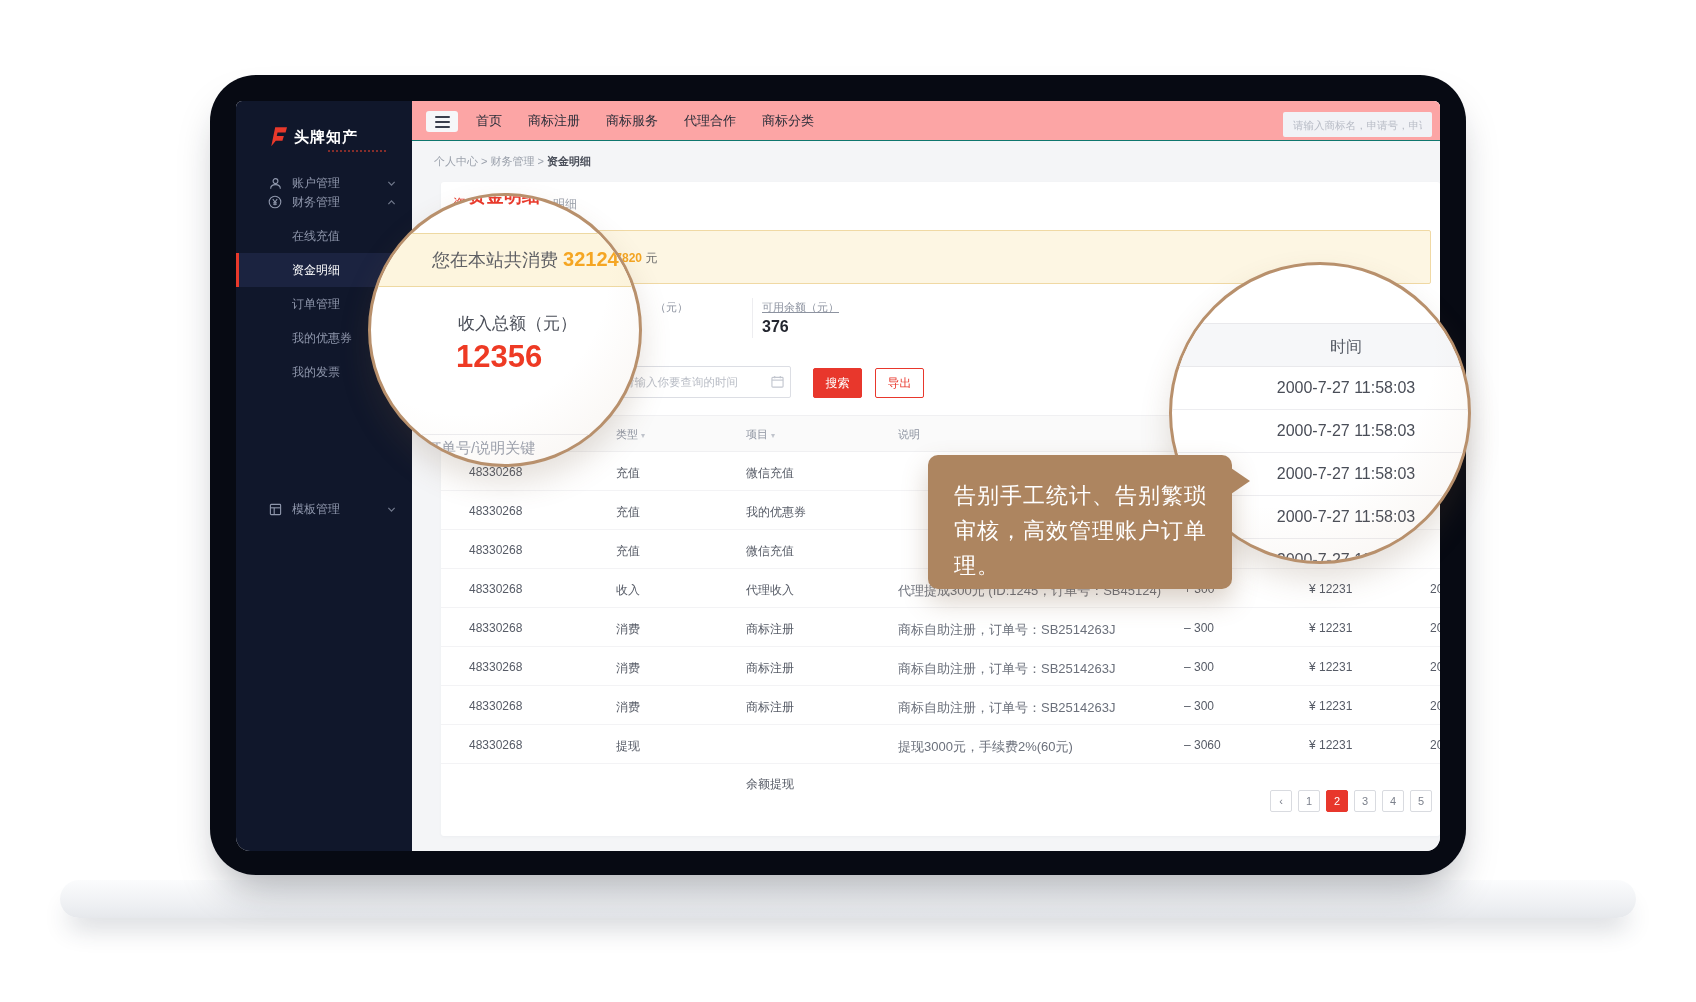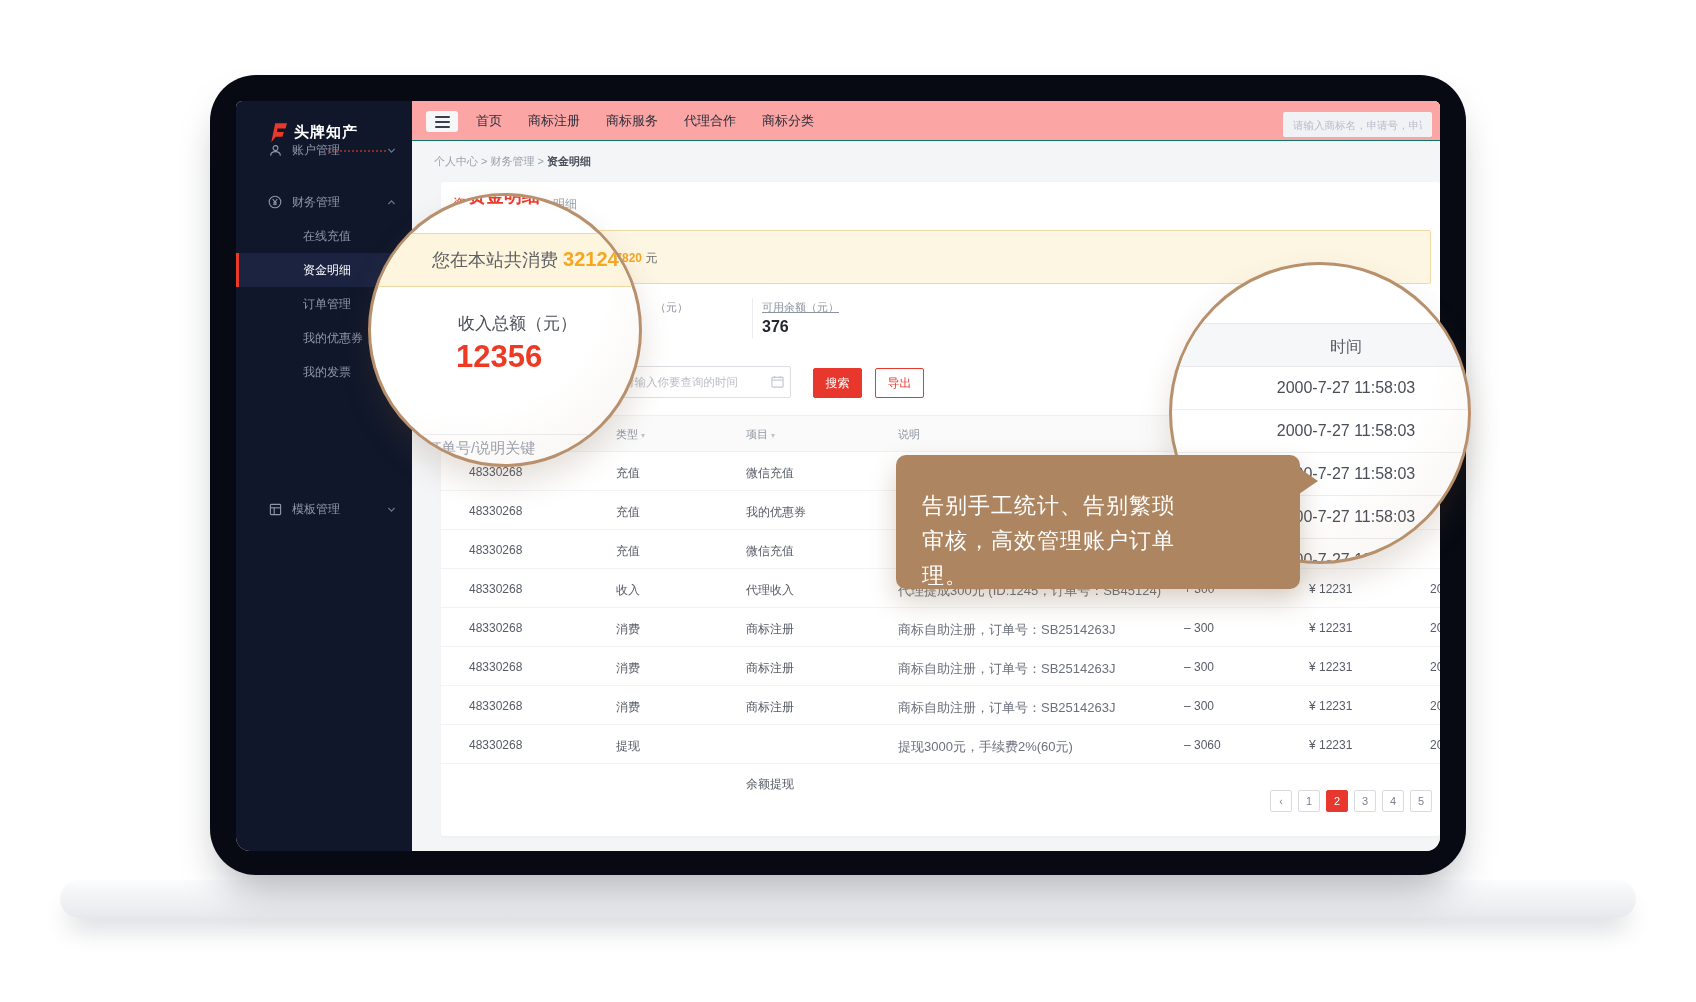--- a/index.html
+++ b/index.html
@@ -12,29 +12,29 @@
   #base { left:60px; top:880px; width:1576px; height:38px; border-radius:19px;
     background:linear-gradient(180deg,#fbfcfd,#edeff2 70%,#e6e8ec);
     box-shadow:0 18px 26px -8px rgba(40,50,70,.20); z-index:0; }
   #bezel { left:210px; top:75px; width:1256px; height:800px; border-radius:46px;
     background:#070a13; z-index:1; box-shadow:0 24px 40px -12px rgba(20,25,40,.35); }
   #app { left:236px; top:101px; width:1204px; height:750px; z-index:2; background:#f4f5f7;
     border-radius:6px 6px 14px 14px; overflow:hidden; }
 
   
   #sidebar { left:0; top:0; width:176px; height:750px; background:#10172b; position:absolute; }
-  #logo { left:30px; top:16px; height:30px; display:flex; align-items:center; gap:7px; }
+  #logo { left:30px; top:16px; height:30px; display:flex; align-items:flex-end; gap:7px; }
   #logo .mark { width:21px; height:21px; }
   #logo .word { color:#fff; font-weight:bold; font-size:15px; letter-spacing:1px; }
   #logo .dots { position:absolute; left:62px; top:33px; width:58px; border-bottom:2px dotted #c33a2c; opacity:.65; }
   .side-item { position:absolute; left:0; width:176px; height:34px; display:flex; align-items:center;
     color:#8f97ac; font-size:12px; cursor:pointer; }
   .side-item .ic { position:absolute; left:32px; width:14px; height:14px; display:flex; align-items:center; justify-content:center; }
   .side-item .lb { position:absolute; left:56px; white-space:nowrap; }
-  .side-item.sub .lb { left:67px;text-align:center; }
+  .side-item.sub .lb { left:56px;text-align:center; }
   .side-item .chev { position:absolute; right:16px; width:9px; height:9px; }
   .side-item.active { background:#1b2340; color:#fff; }
   .side-item.active::before { content:""; position:absolute; left:0; top:0; width:3px; height:34px; background:#e8392b; }
 
   
   #main { position:absolute; left:176px; top:0; width:1028px; height:750px; background:#f4f5f7; }
   #navbar { position:absolute; left:0; top:0; width:1028px; height:40px; background:#fca5a5; border-bottom:1px solid #0f766e; }
   #hamburger { position:absolute; left:14px; top:10px; width:32px; height:21px; background:#f6f7f9; border-radius:3px;
     display:flex; flex-direction:column; justify-content:center; gap:3px; align-items:center; cursor:pointer; }
   #hamburger i { width:15px; height:2px; background:#3a3f4c; border-radius:1px; }
@@ -106,21 +106,21 @@
   #lensR .ztrow span { position:absolute; left:46px; right:0; top:12px; text-align:center; font-size:16px; color:#494d57; white-space:nowrap; }
 
   
   .callout { position:absolute; background:#ad8560; border-radius:10px; color:#fff; z-index:10;
     box-shadow:0 12px 26px rgba(130,100,70,.30); }
   .callout .line { font-size:22px; line-height:35px; letter-spacing:1px; white-space:nowrap; }
   .callout::after { content:""; position:absolute; width:0; height:0;
     border-top:13px solid transparent; border-bottom:13px solid transparent; border-left:19px solid #ad8560; }
   #calloutL { left:108px; top:376px; width:357px; height:113px; padding:21px 0 0 29px; }
   #calloutL::after { right:-18px; top:31px; }
-  #calloutR { left:896px; top:455px; width:404px; height:134px; padding:33px 0 0 26px; }
+  #calloutR { left:928px; top:455px; width:304px; height:134px; padding:23px 0 0 26px; }
   #calloutR::after { right:-18px; top:13px; }
 
   svg { display:block; }
 </style>
 </head>
 <body>
 
 <div id="stage">
 
   <div id="base" class="abs"></div>
@@ -132,21 +132,21 @@
       <div id="logo" class="abs">
         <span class="mark">
           <svg width="21" height="21" viewBox="0 0 24 24">
               <path d="M6 23 L10.5 1.5 L24 1.5 L22.4 7.5 L13.2 7.5 L12.3 11.5 L20.4 11.5 L18.8 16.8 L11.2 16.8 Z" fill="#e8392b"></path>
             </svg>
         </span>
         <span class="word">头牌知产</span>
         <span class="dots"></span>
       </div>
       <nav id="side-nav">
-          <div class="side-item" style="top: 32px; text-align: right;">
+          <div class="side-item" style="top: 65px; text-align: right;">
             <span class="ic">
               <svg width="13" height="13" viewBox="0 0 14 14" fill="none" stroke="#8f97ac" stroke-width="1.2">
                 <circle cx="7" cy="4.4" r="2.6"></circle>
                 <path d="M1.8 12.6 C1.8 9.6 4 8.2 7 8.2 C10 8.2 12.2 9.6 12.2 12.6"></path>
               </svg>
             </span>
             <span class="lb">账户管理</span>
             <span class="chev">
               <svg width="9" height="9" viewBox="0 0 10 10" fill="none" stroke="#6e7689" stroke-width="1.4">
                 <path d="M1.5 3.2 L5 6.8 L8.5 3.2"></path>

